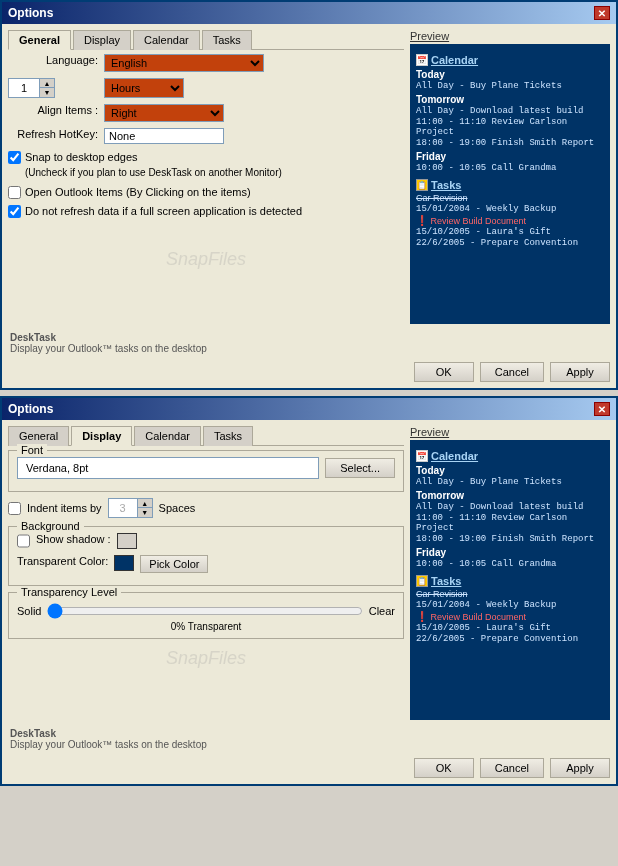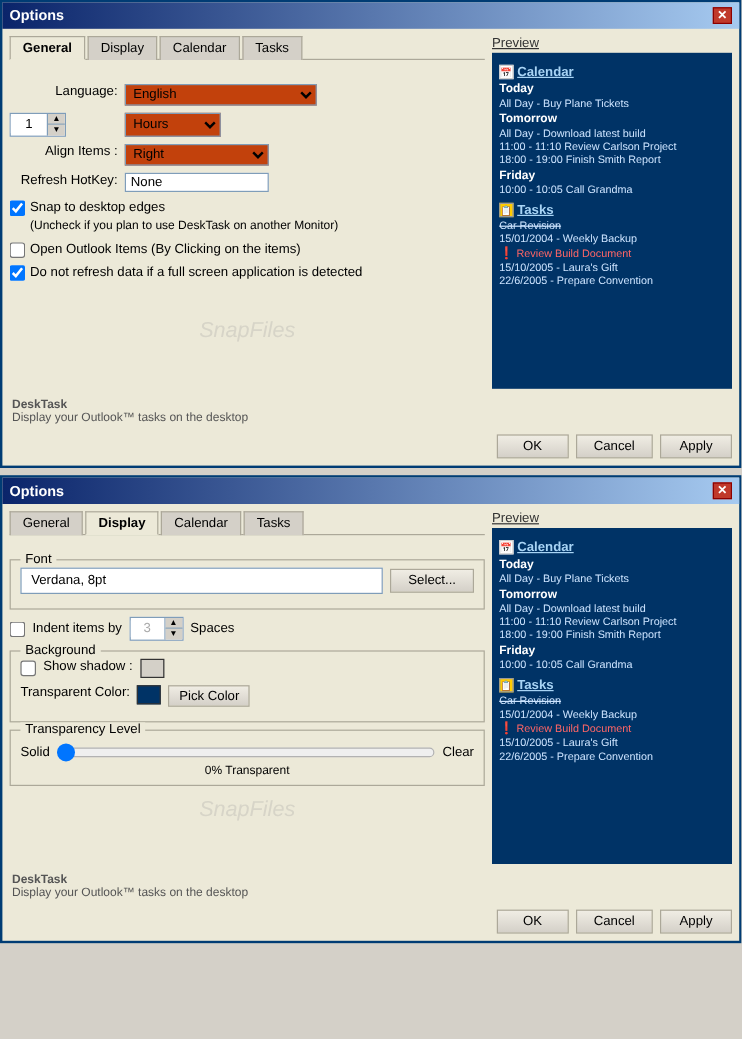--- a/index.html
+++ b/index.html
@@ -47,21 +47,21 @@
     .window-body {
       padding: 6px;
       display: flex;
       gap: 6px;
     }
 
     
     .tabs {
       display: flex;
       border-bottom: 1px solid #aca899;
-      margin-bottom: 20px;
+      margin-bottom: 4px;
     }
 
     .tab {
       padding: 3px 10px;
       border: 1px solid #aca899;
       border-bottom: none;
       background: #d4d0c8;
       cursor: pointer;
       font-size: 11px;
       margin-right: 2px;
@@ -200,20 +200,21 @@
       font-weight: bold;
       font-size: 10px;
       margin-top: 3px;
       margin-bottom: 1px;
     }
 
     .preview-item {
       font-size: 9px;
       color: #cce4ff;
       margin-bottom: 1px;
+      font-family: Liberation Mono, monospace;
     }
 
     .preview-item-strike {
       font-size: 9px;
       color: #cce4ff;
       text-decoration: line-through;
       margin-bottom: 1px;
     }
 
     .preview-item-alert {

